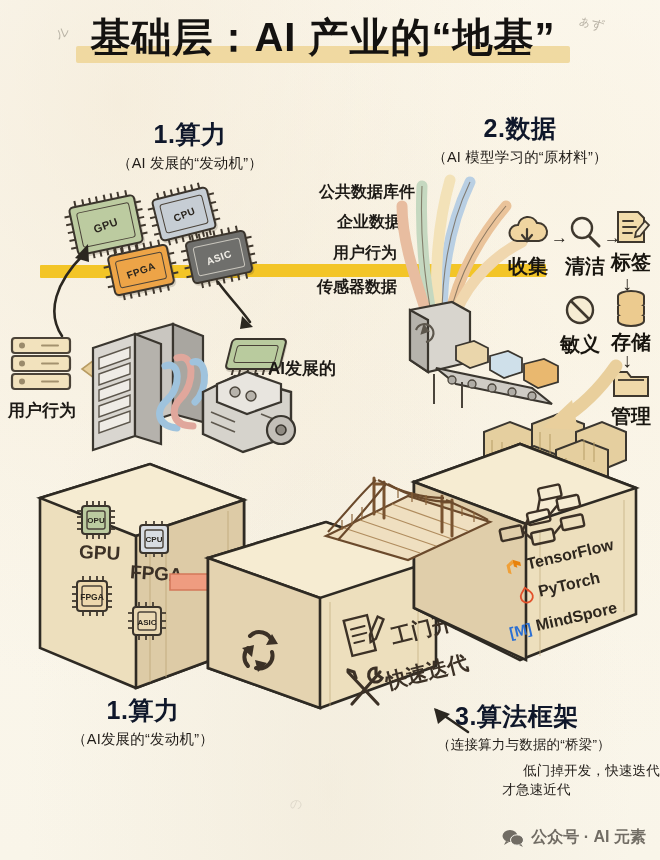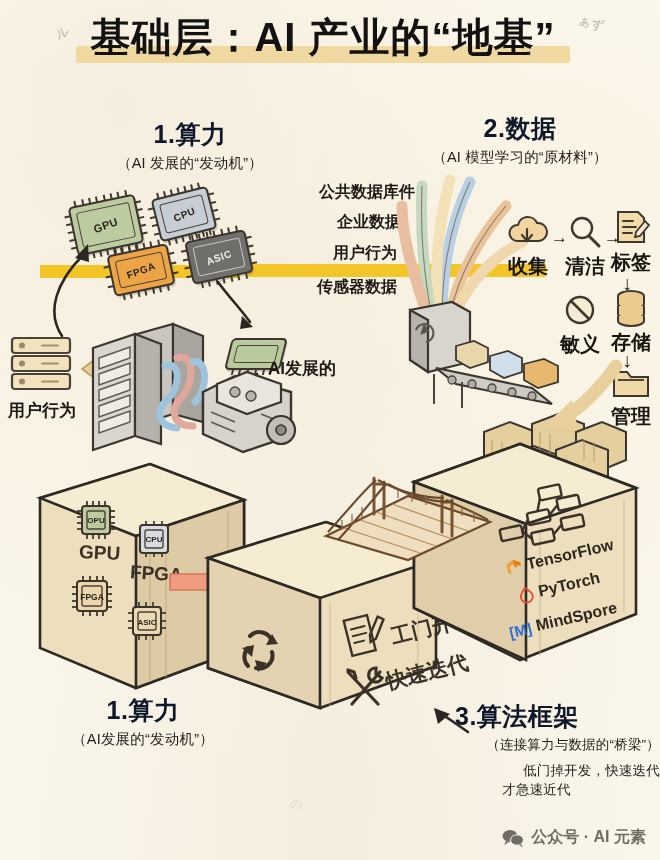--- a/index.html
+++ b/index.html
@@ -874,21 +874,21 @@
     <div class="sec-sub">（AI发展的“发动机”）</div>
   </div>
 
   <svg class="layer" style="left:430px; top:706px;" width="42" height="30" viewBox="0 0 42 30">
     <path d="M38 26 L6 4" stroke="#2b2720" stroke-width="2.6" fill="none" stroke-linecap="round"></path>
     <path d="M4 2 L20 8 L8 18 Z" fill="#2b2720"></path>
   </svg>
 
   <div class="layer" style="left:455px; top:700px; width:205px;">
     <div class="sec-title" style="text-align:left;">3.算法框架</div>
-    <div class="sec-sub small" style="text-align:right; margin-left:-18px;">（连接算力与数据的“桥梁”）</div>
+    <div class="sec-sub small" style="text-align:left; margin-left:-18px;">（连接算力与数据的“桥梁”）</div>
     <div class="sec-sub small" style="text-align:right; margin-top:8px; margin-left:-8px;">低门掉开发，快速迭代</div>
     <div class="sec-sub small" style="text-align:center; margin-top:1px; margin-left:-42px;">才急速近代</div>
   </div>
 
   <div class="center-ghost">の</div>
 
   <div class="watermark">
     <svg width="22" height="18" viewBox="0 0 22 18">
       <ellipse cx="8" cy="7" rx="7.5" ry="6" fill="#4c4740"></ellipse>
       <path d="M4 12 L2 16 L7 13 Z" fill="#4c4740"></path>

